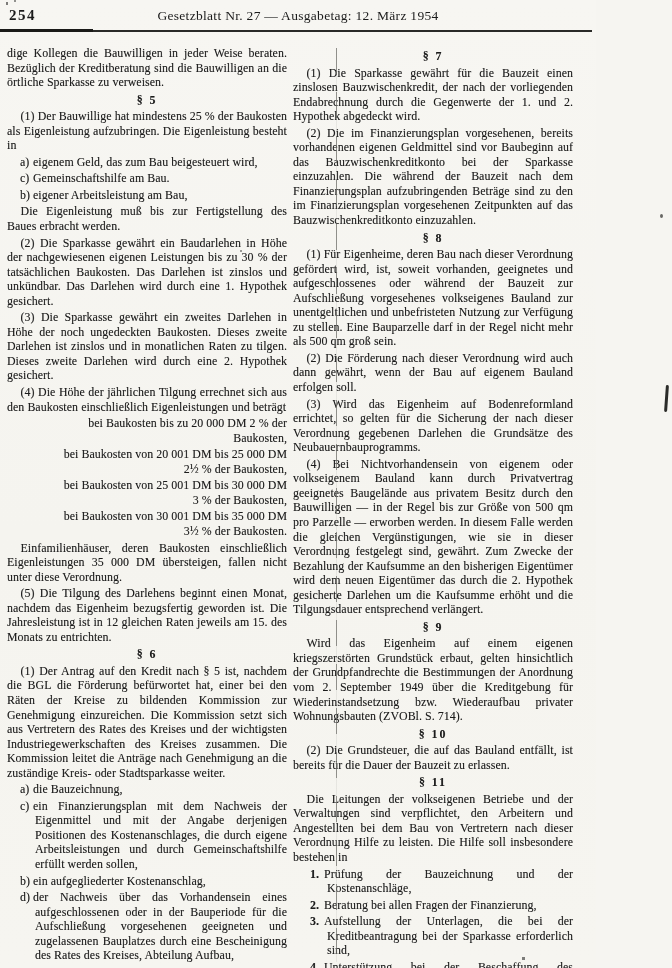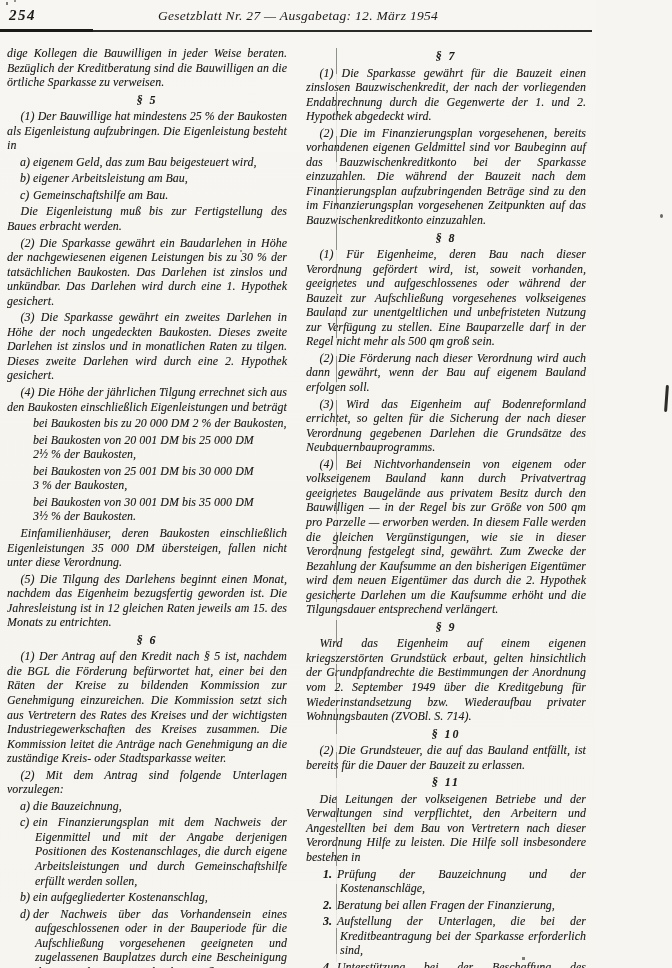--- a/index.html
+++ b/index.html
@@ -7,21 +7,20 @@
     width:672px; height:968px;
     overflow:hidden;
     background:#f6f5f1;
     font-family:"Liberation Serif", serif;
     color:#1b1b1b;
   }
   .page{
     position:relative;
     width:596px; height:968px;
     background:linear-gradient(180deg,#f7f6f2 0%, #f5f4ef 55%, #f6f5f0 100%);
-    font-style:italic;
   }
   
   .page-header{position:relative; height:42px;}
   .page-number{
     position:absolute; left:9px; top:7px;
     font-size:15px; font-weight:bold; letter-spacing:1.5px;
   }
   .header-title{
     position:absolute; left:0; right:0; top:8px;
     text-align:center; font-size:13.5px; letter-spacing:.3px;
@@ -30,21 +29,21 @@
     position:absolute; left:5px; right:4px; top:30px; height:1.5px;
     background:#2a2a28;
   }
   .header-rule-thick{
     position:absolute; left:0; top:29px; width:93px; height:3px;
     background:#1a1a18;
   }
   
   .columns{
     position:absolute; top:42px; left:0; right:0; bottom:0;
-    display:flex; gap:19px;
+    display:flex; gap:6px;
     padding:4px 5px 0 7px;
     box-sizing:border-box;
   }
   .column{
     width:calc(50% - 12px);
     font-size:11.8px;
     line-height:14.55px;
     text-align:justify;
     text-shadow:0.25px 0.25px 0 rgba(25,25,25,.35);
     letter-spacing:.1px;
@@ -67,21 +66,21 @@
   .block.li{
     padding-left:28px; text-indent:-15px; margin-bottom:2px;
   }
   .block.li .marker{display:inline-block; width:13px; text-indent:0;}
   .block.num-li{
     padding-left:34px; text-indent:-17px; margin-bottom:2px;
   }
   .block.num-li .marker{display:inline-block; width:14px; text-indent:0; font-weight:bold;}
   .block.tariff{
     margin-left:26px; text-indent:0; white-space:pre-line;
-    text-align:left; margin-bottom:2px;
+    text-align:right; margin-bottom:2px;
   }
   
   .artifact{position:absolute; background:#2c2c2a;}
   .a1{left:665px; top:385px; width:3px; height:27px; border-radius:2px; transform:rotate(4deg);}
   .a2{left:660px; top:214px; width:3px; height:4px; border-radius:50%; opacity:.7;}
   .a3{left:6px;  top:2px;  width:2px; height:3px; opacity:.6;}
   .a4{left:14px; top:0px;  width:2px; height:2px; opacity:.5;}
   .a5{left:522px; top:957px; width:3px; height:3px; opacity:.6;}
   .a6{left:240px; top:250px; width:2px; height:2px; opacity:.45;}
 </style>
@@ -96,38 +95,37 @@
     <div class="header-rule"></div>
     <div class="header-rule-thick"></div>
   </div>
 
   <div class="columns">
     <div class="column" id="col-left">
         <div class="block p-noindent">dige Kollegen die Bauwilligen in jeder Weise beraten. Bezüglich der Kreditberatung sind die Bauwilligen an die örtliche Sparkasse zu verweisen.</div>
         <div class="block heading">§ 5</div>
         <div class="block p">(1) Der Bauwillige hat mindestens 25 % der Baukosten als Eigenleistung aufzubringen. Die Eigenleistung besteht in</div>
         <div class="block li"><span class="marker">a)</span><span>eigenem Geld, das zum Bau beigesteuert wird,</span></div>
+        <div class="block li"><span class="marker">c)</span><span>Gemeinschaftshilfe am Bau.</span></div>
         <div class="block li"><span class="marker">b)</span><span>eigener Arbeitsleistung am Bau,</span></div>
-        <div class="block li"><span class="marker">c)</span><span>Gemeinschaftshilfe am Bau.</span></div>
         <div class="block p">Die Eigenleistung muß bis zur Fertigstellung des Baues erbracht werden.</div>
         <div class="block p">(2) Die Sparkasse gewährt ein Baudarlehen in Höhe der nachgewiesenen eigenen Leistungen bis zu 30 % der tatsächlichen Baukosten. Das Darlehen ist zinslos und unkündbar. Das Darlehen wird durch eine 1. Hypothek gesichert.</div>
         <div class="block p">(3) Die Sparkasse gewährt ein zweites Darlehen in Höhe der noch ungedeckten Baukosten. Dieses zweite Darlehen ist zinslos und in monatlichen Raten zu tilgen. Dieses zweite Darlehen wird durch eine 2. Hypothek gesichert.</div>
         <div class="block p">(4) Die Höhe der jährlichen Tilgung errechnet sich aus den Baukosten einschließlich Eigenleistungen und beträgt</div>
         <div class="block tariff">bei Baukosten bis zu 20 000 DM 2 % der Baukosten,</div>
         <div class="block tariff">bei Baukosten von 20 001 DM bis 25 000 DM
 2½ % der Baukosten,</div>
         <div class="block tariff">bei Baukosten von 25 001 DM bis 30 000 DM
 3 % der Baukosten,</div>
         <div class="block tariff">bei Baukosten von 30 001 DM bis 35 000 DM
 3½ % der Baukosten.</div>
         <div class="block p">Einfamilienhäuser, deren Baukosten einschließlich Eigenleistungen 35 000 DM übersteigen, fallen nicht unter diese Verordnung.</div>
         <div class="block p">(5) Die Tilgung des Darlehens beginnt einen Monat, nachdem das Eigenheim bezugsfertig geworden ist. Die Jahresleistung ist in 12 gleichen Raten jeweils am 15. des Monats zu entrichten.</div>
         <div class="block heading">§ 6</div>
         <div class="block p">(1) Der Antrag auf den Kredit nach § 5 ist, nachdem die BGL die Förderung befürwortet hat, einer bei den Räten der Kreise zu bildenden Kommission zur Genehmigung einzureichen. Die Kommission setzt sich aus Vertretern des Rates des Kreises und der wichtigsten Industriegewerkschaften des Kreises zusammen. Die Kommission leitet die Anträge nach Genehmigung an die zuständige Kreis- oder Stadtsparkasse weiter.</div>
-        <div class="block p">(2) Mit dem Antrag sind folgende Unterlagen vorzulegen:</div>
         <div class="block li"><span class="marker">a)</span><span>die Bauzeichnung,</span></div>
         <div class="block li"><span class="marker">c)</span><span>ein Finanzierungsplan mit dem Nachweis der Eigenmittel und mit der Angabe derjenigen Positionen des Kostenanschlages, die durch eigene Arbeitsleistungen und durch Gemeinschaftshilfe erfüllt werden sollen,</span></div>
         <div class="block li"><span class="marker">b)</span><span>ein aufgegliederter Kostenanschlag,</span></div>
         <div class="block li"><span class="marker">d)</span><span>der Nachweis über das Vorhandensein eines aufgeschlossenen oder in der Bauperiode für die Aufschließung vorgesehenen geeigneten und zugelassenen Bauplatzes durch eine Bescheinigung des Rates des Kreises, Abteilung Aufbau,</span></div>
       </div>
     <div class="column" id="col-right">
         <div class="block heading">§ 7</div>
         <div class="block p">(1) Die Sparkasse gewährt für die Bauzeit einen zinslosen Bauzwischenkredit, der nach der vorliegenden Endabrechnung durch die Gegenwerte der 1. und 2. Hypothek abgedeckt wird.</div>
         <div class="block p">(2) Die im Finanzierungsplan vorgesehenen, bereits vorhandenen eigenen Geldmittel sind vor Baubeginn auf das Bauzwischenkreditkonto bei der Sparkasse einzuzahlen. Die während der Bauzeit nach dem Finanzierungsplan aufzubringenden Beträge sind zu den im Finanzierungsplan vorgesehenen Zeitpunkten auf das Bauzwischenkreditkonto einzuzahlen.</div>
         <div class="block heading">§ 8</div>

